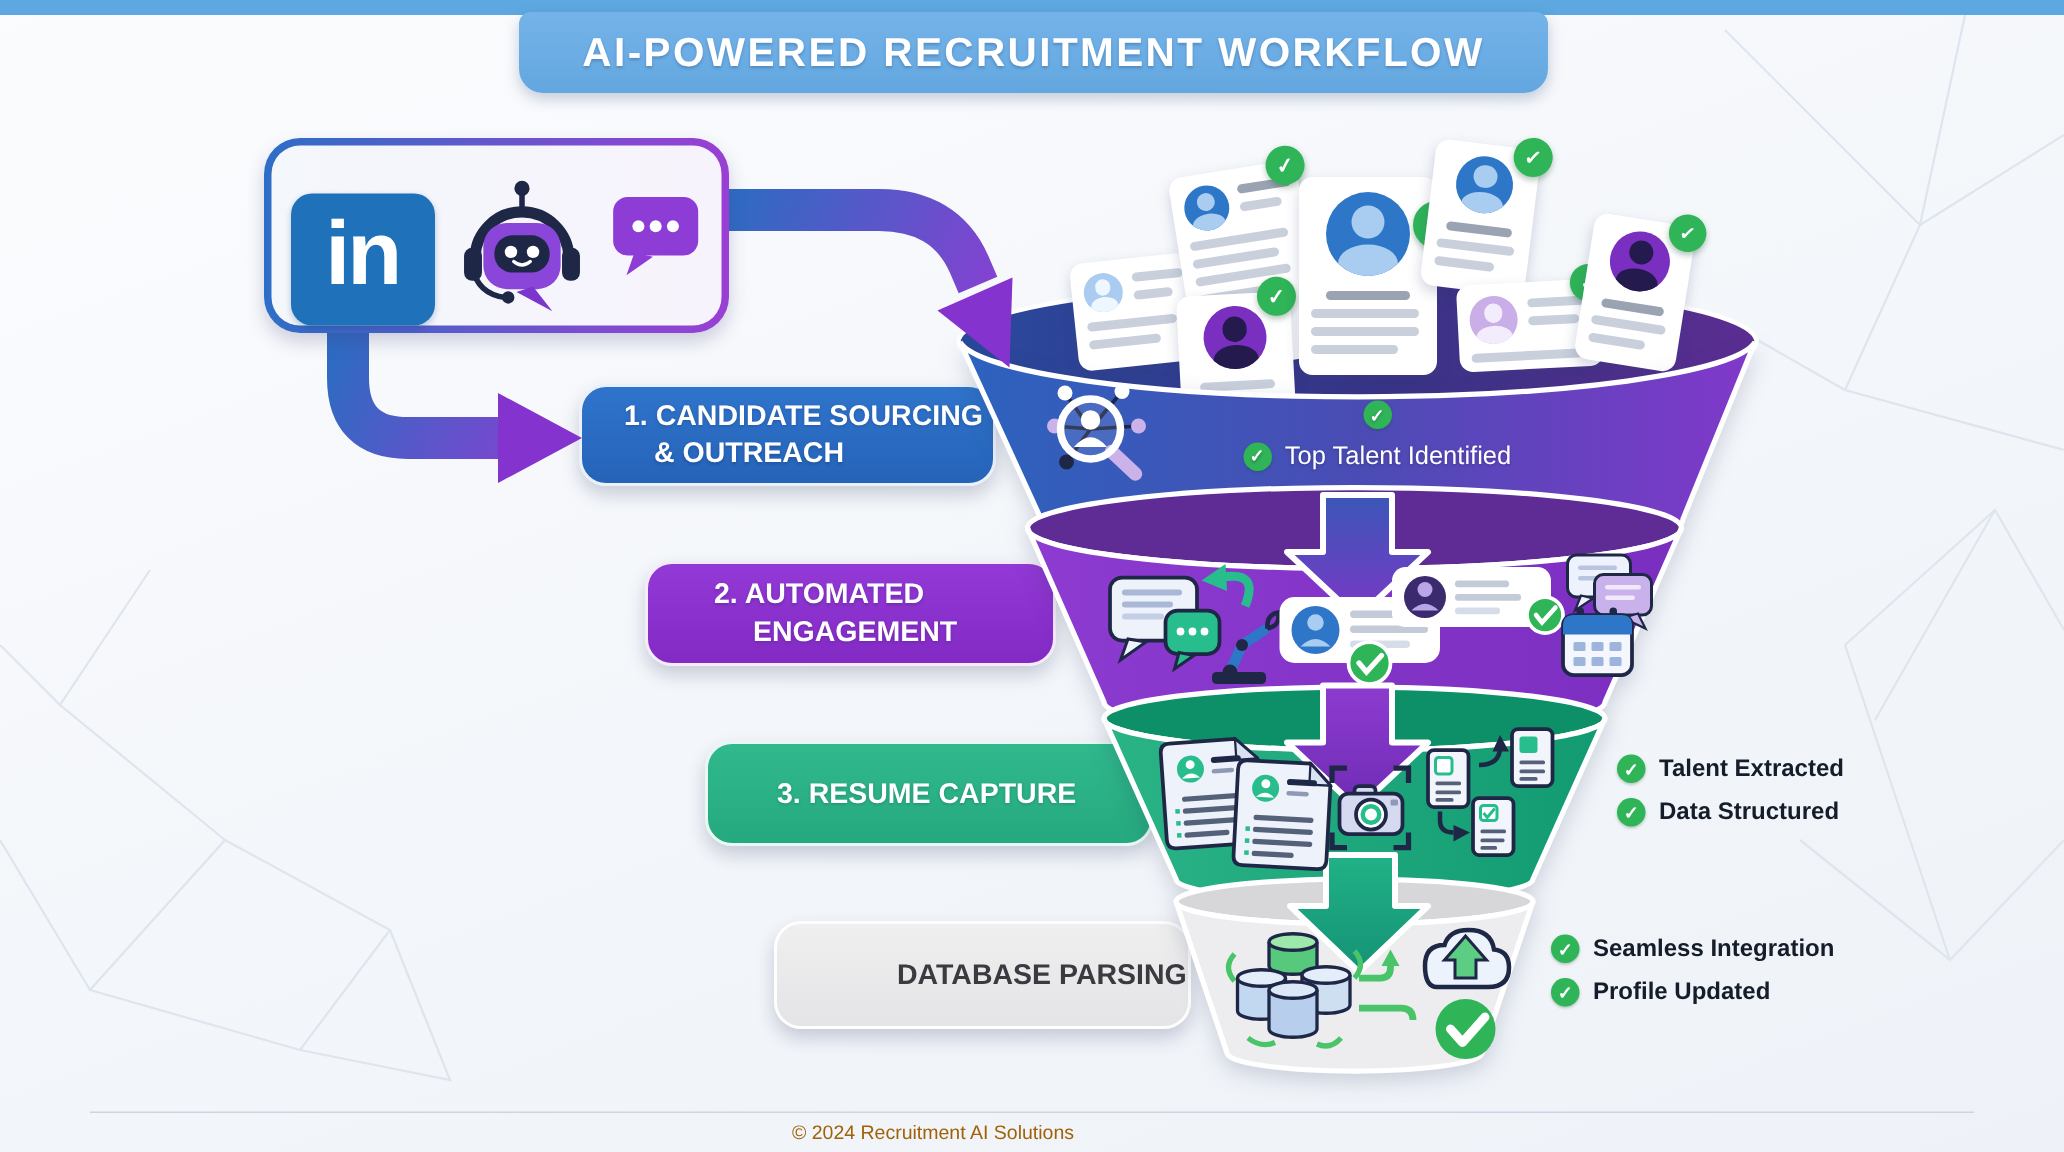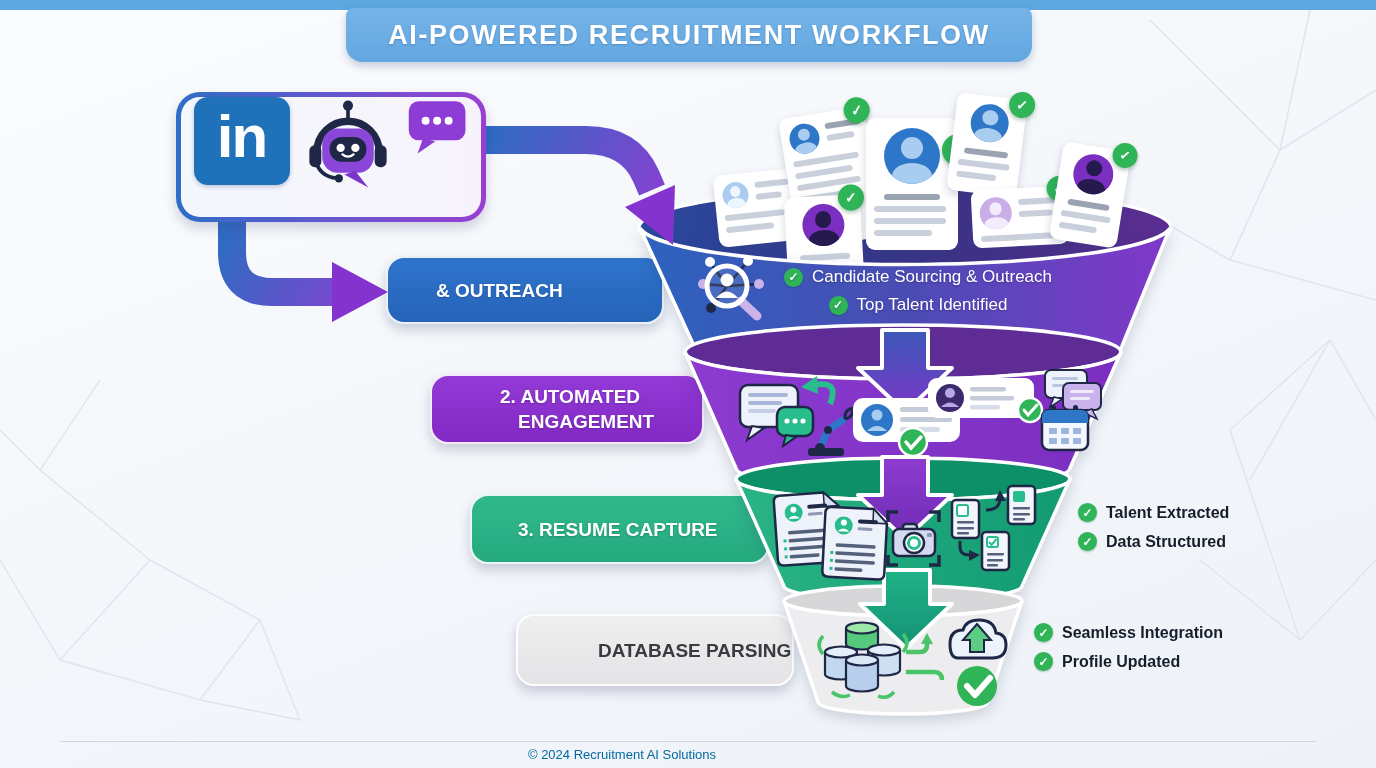--- a/index.html
+++ b/index.html
@@ -31,21 +31,21 @@
   
   .source-box {
     left:176px; top:92px; width:310px; height:130px; z-index:5;
     background:linear-gradient(90deg,#2e6ec6,#9a3fd4);
     border-radius:24px; padding:5px;
     box-shadow:0 6px 12px rgba(60,60,120,.22);
   }
   .source-box-inner {
     width:100%; height:100%; border-radius:19px;
     background:linear-gradient(90deg,#f4f7fc,#f7f3fc);
-    display:flex; align-items:flex-start; justify-content:space-evenly;
+    display:flex; align-items:flex-end; justify-content:space-evenly;
   }
   .linkedin-logo {
     width:96px; height:88px; background:#1f72ba; border-radius:14px;
     display:flex; align-items:center; justify-content:center;
     box-shadow:0 2px 4px rgba(20,60,110,.25);
   }
   .linkedin-logo span { color:#fff; font-size:60px; font-weight:800; letter-spacing:-2px; margin-top:-10px; }
 
   
   #connectors { left:0; top:0; z-index:4; pointer-events:none; }
@@ -101,21 +101,21 @@
     box-shadow:0 1px 2px rgba(20,80,40,.3);
   }
   .labels-t1 { left:768px; top:267px; width:300px; align-items:center; gap:8px; }
   .labels-t1 .flabel { color:#fff; font-size:17px; font-weight:500; text-shadow:0 1px 2px rgba(30,20,70,.35); }
   .labels-dark .flabel { color:#151d2a; font-size:16px; font-weight:600; }
   .labels-t3 { left:1078px; top:503px; gap:10px; }
   .labels-t4 { left:1034px; top:623px; gap:10px; }
 
   
   .footer-divider { left:60px; top:741px; width:1256px; height:1px; background:#ccd6e2; z-index:5; }
-  .footer-text { left:0; top:747px; width:1244px; text-align:center; color:#0369a1; font-size:13px; z-index:5; }
+  .footer-text { left:0; top:747px; width:1244px; text-align:center; color:#a16207; font-size:13px; z-index:5; }
 </style>
 </head>
 <body>
 
 <svg id="mesh" class="abs" width="1376" height="768" viewBox="0 0 1376 768">
   <g stroke="#dde4ee" stroke-width="1.5" fill="none" opacity="0.9">
     <path d="M1150 20 L1280 150 L1376 90"></path>
       <path d="M1310 10 L1280 150 L1230 260 L1376 300"></path>
     <path d="M1160 220 L1230 260"></path>
       <path d="M1230 430 L1330 340 L1376 420"></path>
@@ -505,37 +505,37 @@
     <path d="M958 658 h34 q14 0 14 -13 q0 -11 -10 -12 q-2 -13 -17 -13 q-13 0 -16 10 q-13 0 -13 14 q0 14 8 14 Z" fill="#edf3fc" stroke="#1e2746" stroke-width="3"></path>
     <polygon points="977,624 991,640 984,640 984,652 970,652 970,640 963,640" fill="#5ecd84" stroke="#1e2746" stroke-width="2"></polygon>
   </g>
   <g>
     <circle cx="977" cy="686" r="20" fill="#2fb457"></circle>
     <path d="M967 686 l8 9 l15 -17" stroke="#fff" stroke-width="6" fill="none" stroke-linecap="round" stroke-linejoin="round"></path>
   </g>
 </svg>
 
 <div class="banner banner-1">
+  <div class="l1">1. CANDIDATE SOURCING</div>
   <div class="l2">&amp; OUTREACH</div>
 </div>
 <div class="banner banner-2">
-  <div class="l1" style="margin-left:40px">2. AUTOMATED</div>
-  <div class="l2" style="margin-left:58px">ENGAGEMENT</div>
+  <div class="l1" style="margin-left:16px">2. AUTOMATED</div>
+  <div class="l2" style="margin-left:42px">ENGAGEMENT</div>
 </div>
 <div class="banner banner-3">
   <div class="l1" style="margin-left:18px">3. RESUME CAPTURE</div>
 </div>
 <div class="banner banner-4">
   <div class="l2" style="margin-left:52px">DATABASE PARSING</div>
 </div>
 
 <div class="flabels labels-t1">
   <div class="flabel">
     <span class="fcheck">✓</span>
-    <span>Candidate Sourcing &amp; Outreach</span>
   </div>
   <div class="flabel">
     <span class="fcheck">✓</span>
     <span>Top Talent Identified</span>
   </div>
 </div>
 <div class="flabels labels-dark labels-t3">
   <div class="flabel">
     <span class="fcheck">✓</span>
     <span>Talent Extracted</span>

